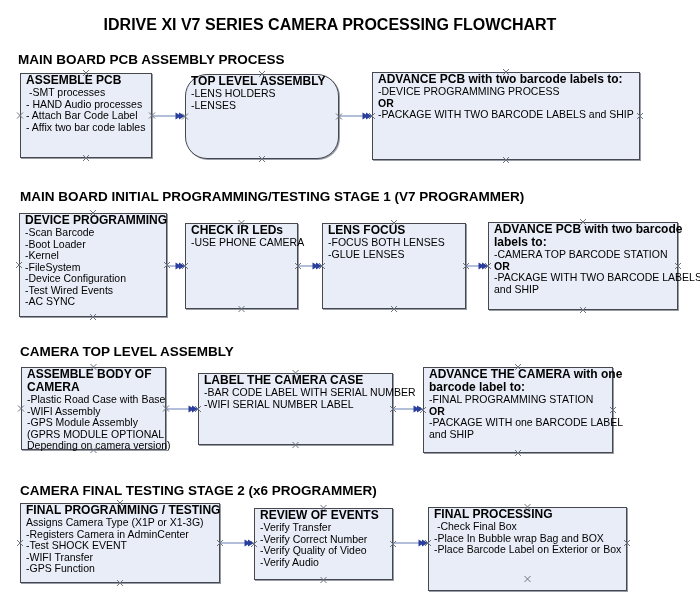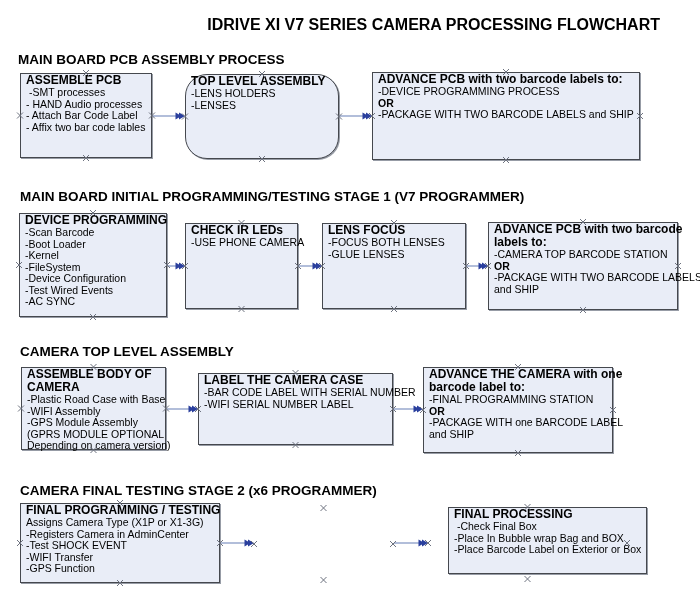--- a/index.html
+++ b/index.html
@@ -6,21 +6,21 @@
   #canvas{
     position:relative;
     width:700px;height:610px;
     background:var(--bg,#ffffff);
     font-family:"Liberation Sans", sans-serif;
     color:#000;
     overflow:hidden;
   }
   #page-title{
     position:absolute;top:16px;left:0;width:660px;margin:0;
-    text-align:right;
+    text-align:center;
     font-size:16px;font-weight:bold;line-height:17px;
     white-space:pre;
   }
   .section-heading{
     position:absolute;
     font-size:13.5px;font-weight:bold;line-height:15px;
     white-space:pre;
     text-align:center;
   }
   .flow-box{
@@ -204,19 +204,26 @@
     </div>
     <div class="section-heading" style="left: 20px; top: 483px;">CAMERA FINAL TESTING STAGE 2 (x6 PROGRAMMER)</div>
     <div class="flow-box" style="left: 20px; top: 503px; width: 200px; height: 80px;">
       <div class="box-title">FINAL PROGRAMMING / TESTING</div>
       <div class="box-line">Assigns Camera Type (X1P or X1-3G)</div>
       <div class="box-line">-Registers Camera in AdminCenter</div>
       <div class="box-line">-Test SHOCK EVENT</div>
       <div class="box-line">-WIFI Transfer</div>
       <div class="box-line">-GPS Function</div>
     </div>
-    <div class="flow-box" style="left: 448px; top: 507px; width: 199px; height: 67px;">
+    <div class="flow-box" style="left: 254px; top: 508px; width: 139px; height: 72px;">
+      <div class="box-title">REVIEW OF EVENTS</div>
+      <div class="box-line">-Verify Transfer</div>
+      <div class="box-line">-Verify Correct Number</div>
+      <div class="box-line">-Verify Quality of Video</div>
+      <div class="box-line">-Verify Audio</div>
+    </div>
+    <div class="flow-box" style="left: 428px; top: 507px; width: 199px; height: 84px;">
       <div class="box-title">FINAL PROCESSING</div>
       <div class="box-line"> -Check Final Box</div>
       <div class="box-line">-Place In Bubble wrap Bag and BOX</div>
       <div class="box-line">-Place Barcode Label on Exterior or Box</div>
     </div>
   </div>
 
 </body></html>

